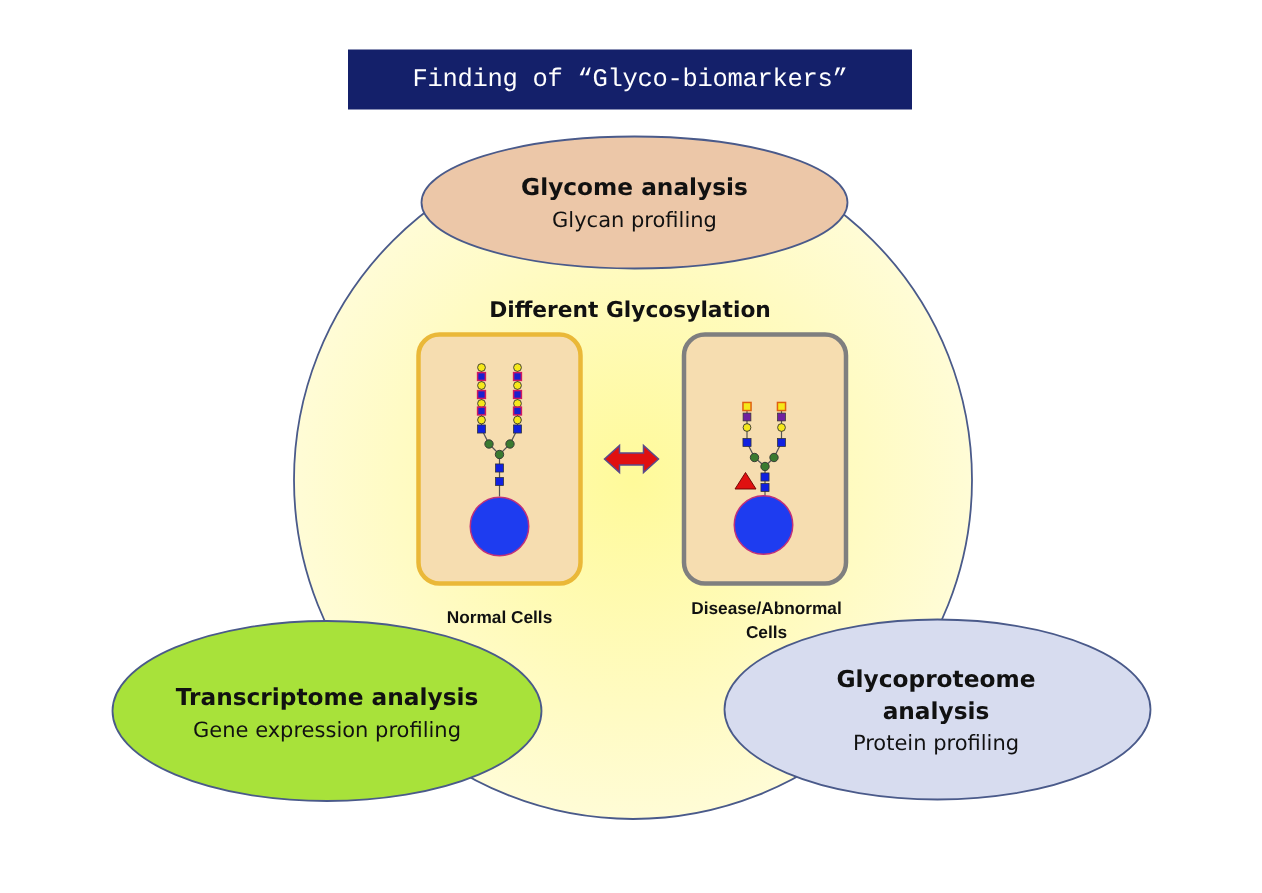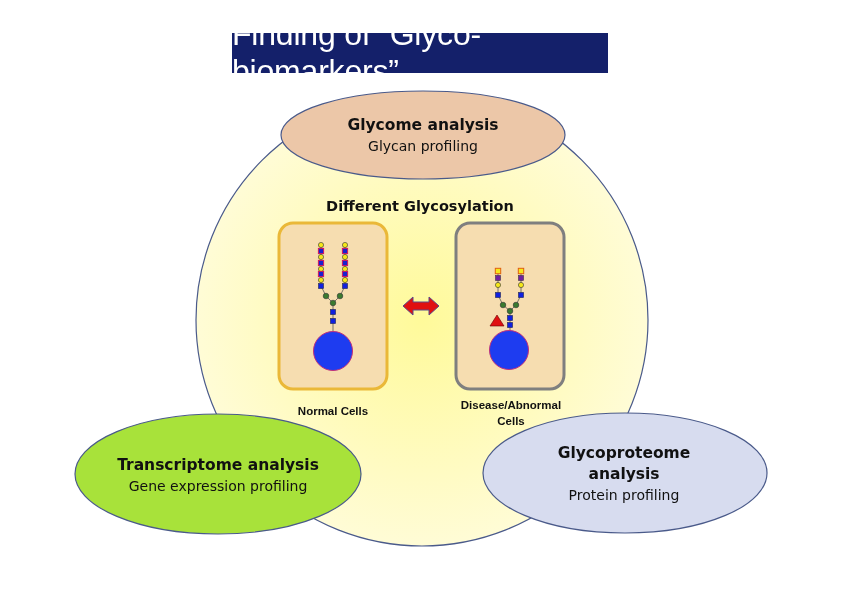--- a/index.html
+++ b/index.html
@@ -1,21 +1,21 @@
 <!DOCTYPE html>
 <html><head>
 <meta charset="utf-8">
 <style>
   html, body { margin: 0; padding: 0; background: #ffffff; }
   body { width: 841px; height: 595px; position: relative; overflow: hidden; font-family: "Liberation Sans", sans-serif; }
   #diagram { position: absolute; left: 0; top: 0; width: 841px; height: 595px; }
   .title-box {
     position: absolute; left: 232px; top: 33px; width: 376px; height: 40px;
     background: #14206a; color: #ffffff; display: flex; align-items: center; justify-content: center;
-    font-family: Liberation Sans, sans-serif; font-size: 32px; letter-spacing: -0.2px;
+    font-family: Liberation Mono, monospace; font-size: 17px; letter-spacing: -0.2px;
   }
   .ell-text { font-family: "DejaVu Sans", sans-serif; fill: #111111; }
   .ell-bold { font-weight: bold; font-size: 15.5px; }
   .ell-reg { font-size: 14px; }
   .sub-head { font-family: "DejaVu Sans", sans-serif; font-weight: bold; font-size: 14.5px; fill: #111; }
   .cell-label { font-family: "Liberation Sans", sans-serif; font-weight: bold; font-size: 11.5px; fill: #111; }
 </style>
 </head>
 <body>
 

